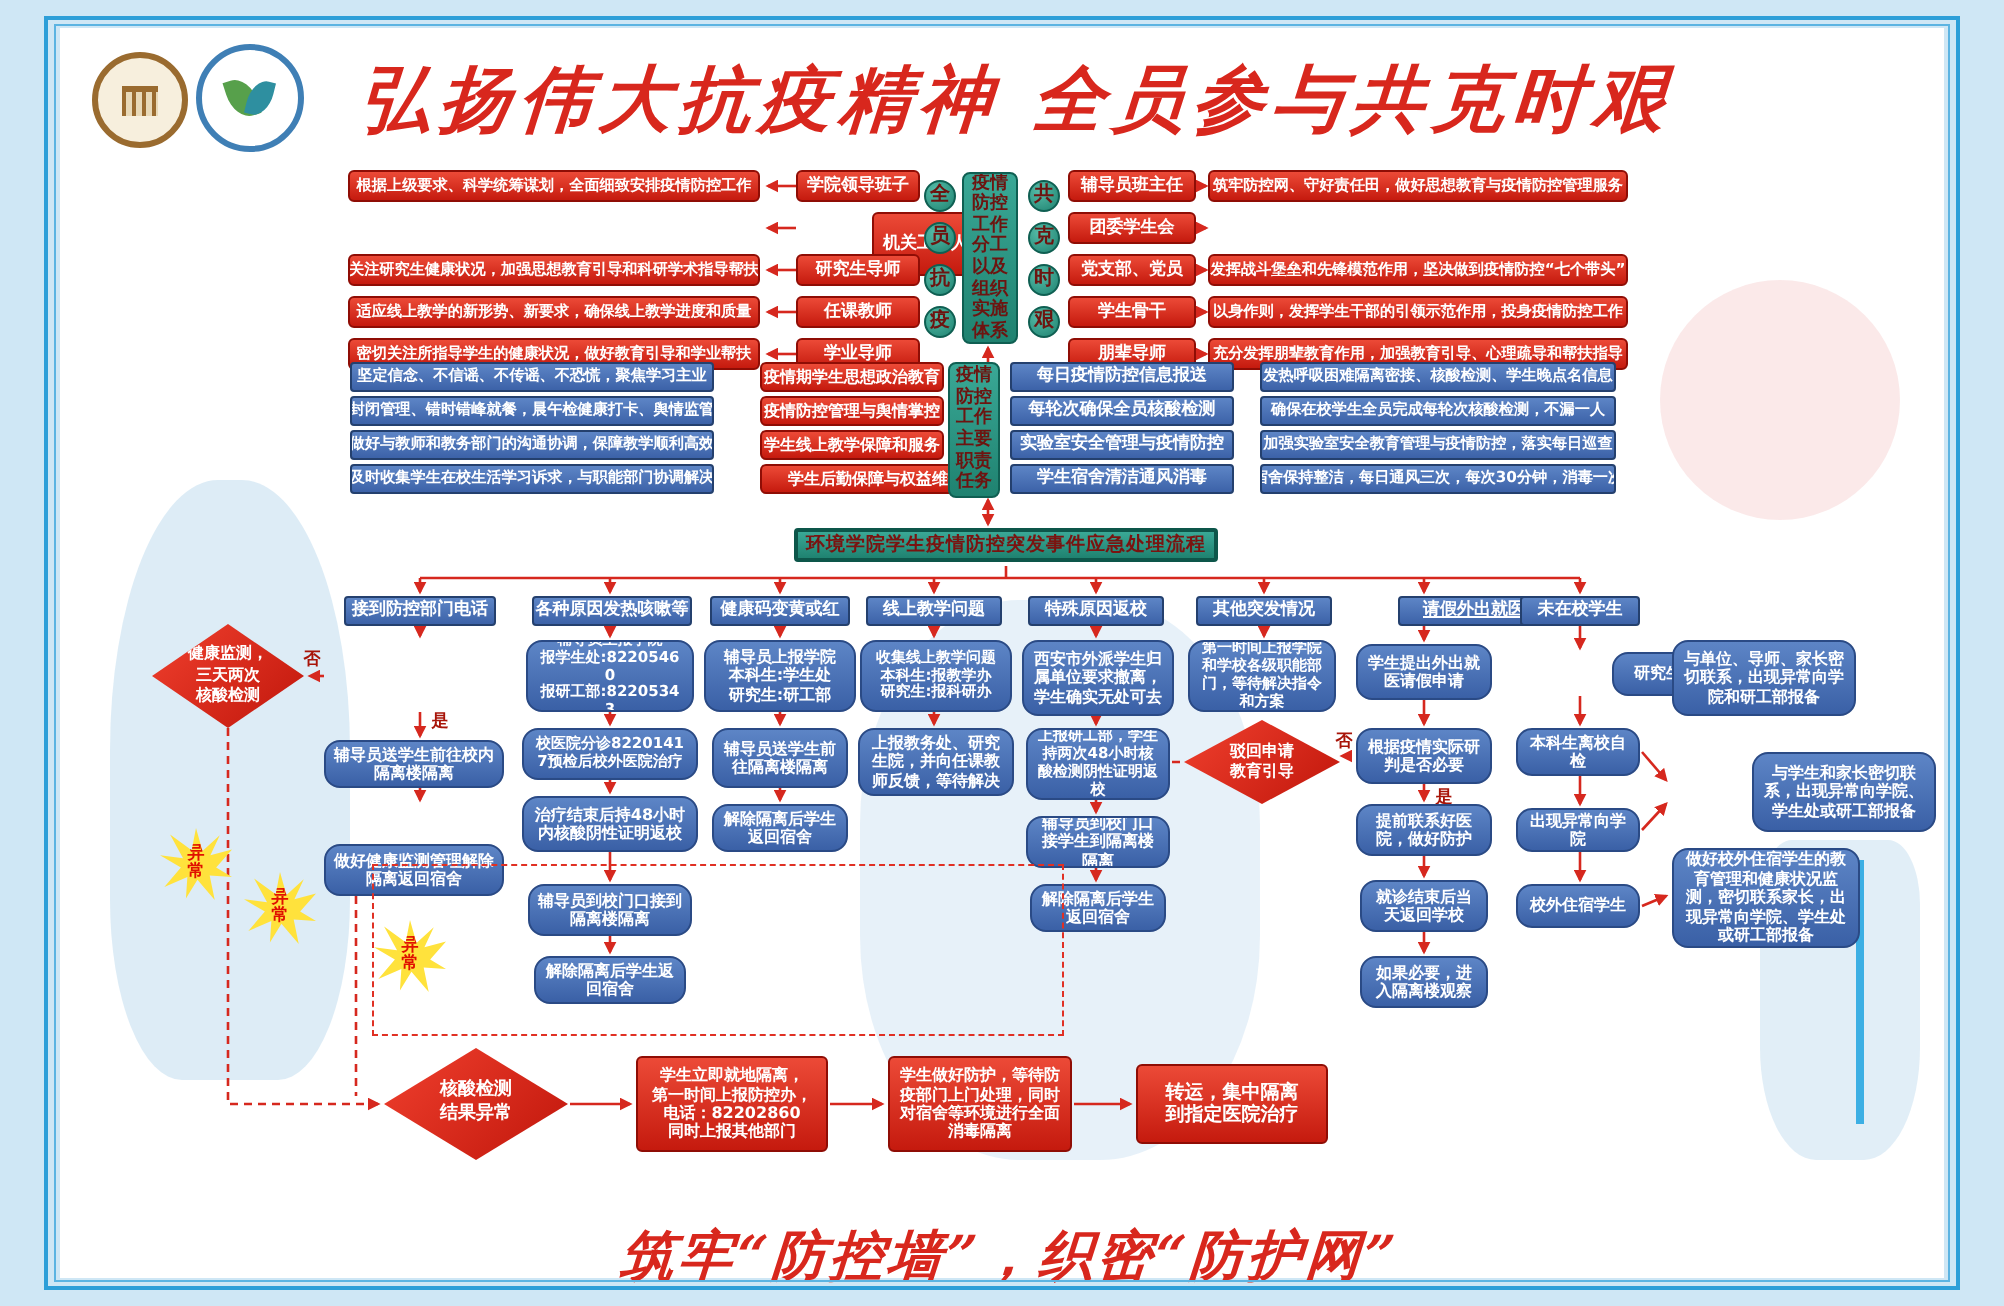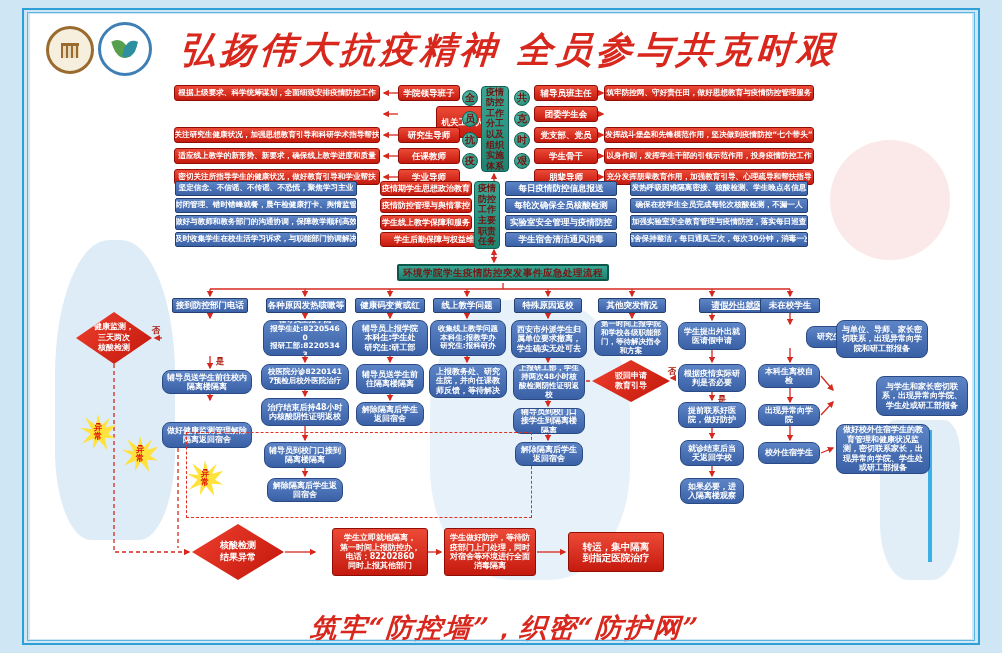--- a/index.html
+++ b/index.html
@@ -251,21 +251,21 @@
       <div class="node blue-box" style="left: 680px; top: 478px; width: 64px; height: 26px;">如果必要，进入隔离楼观察</div>
       <div class="node blue-box" style="left: 758px; top: 326px; width: 62px; height: 22px; margin-left: 48px;">研究生外派</div>
       <div class="node blue-box" style="left: 836px; top: 320px; width: 92px; height: 38px;">与单位、导师、家长密切联系，出现异常向学院和研工部报备</div>
       <div class="node blue-box" style="left: 758px; top: 364px; width: 62px; height: 24px;">本科生离校自检</div>
       <div class="node blue-box" style="left: 758px; top: 404px; width: 62px; height: 22px;">出现异常向学院</div>
       <div class="node blue-box" style="left: 876px; top: 376px; width: 92px; height: 40px;">与学生和家长密切联系，出现异常向学院、学生处或研工部报备</div>
       <div class="node blue-box" style="left: 758px; top: 442px; width: 62px; height: 22px;">校外住宿学生</div>
       <div class="node blue-box" style="left: 836px; top: 424px; width: 94px; height: 50px;">做好校外住宿学生的教育管理和健康状况监测，密切联系家长，出现异常向学院、学生处或研工部报备</div>
       <div class="node diamond" style="left: 192px; top: 524px; width: 92px; height: 56px; font-size: 9px;">核酸检测
 结果异常</div>
-      <div class="node red-box-lg" style="left: 332px; top: 528px; width: 96px; height: 48px;">学生立即就地隔离，
+      <div class="node red-box-lg" style="left: 318px; top: 528px; width: 96px; height: 48px;">学生立即就地隔离，
 第一时间上报防控办，
 电话：82202860
 同时上报其他部门</div>
       <div class="node red-box-lg" style="left: 444px; top: 528px; width: 92px; height: 48px;">学生做好防护，等待防疫部门上门处理，同时对宿舍等环境进行全面消毒隔离</div>
       <div class="node red-box-lg" style="left: 568px; top: 532px; width: 96px; height: 40px; font-size: 9.5px;">转运，集中隔离
 到指定医院治疗</div>
       <div class="node star" style="left: 80px; top: 414px; width: 36px; height: 36px;">异常</div>
       <div class="node star" style="left: 122px; top: 436px; width: 36px; height: 36px;">异常</div>
       <div class="node star" style="left: 187px; top: 460px; width: 36px; height: 36px;">异常</div>
       <div class="node dashed-rect" style="left: 186px; top: 432px; width: 346px; height: 86px;"></div>

